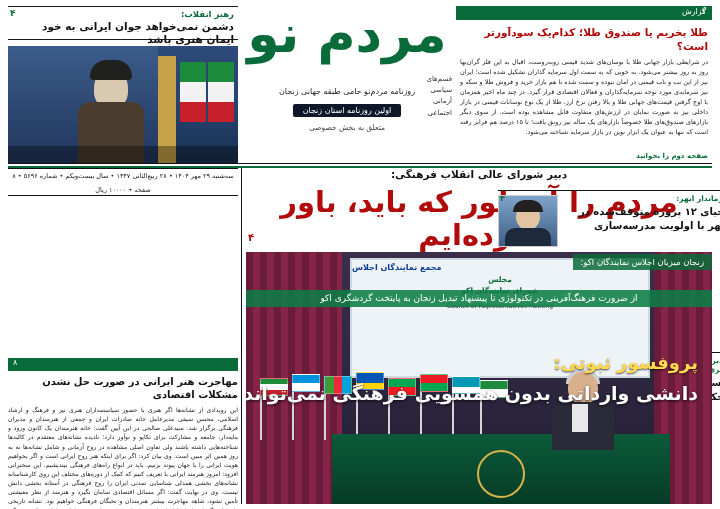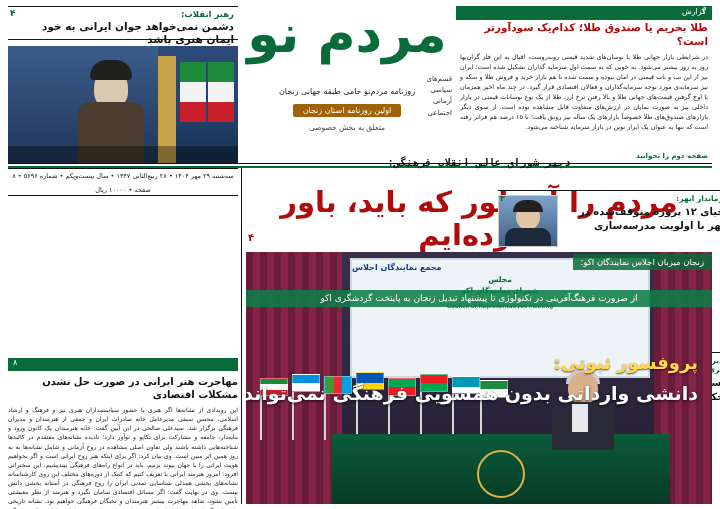--- a/index.html
+++ b/index.html
@@ -36,34 +36,34 @@
     font-size:52px; font-weight:bold; color:#0a6b3a; letter-spacing:-1px;
     margin-top:8px; line-height:1; direction:rtl;
   }
   .mh-sub {
     font-size:8px; color:#222; margin-top:26px; line-height:1.5; direction:rtl;
   }
   .mh-meta {
     font-size:7.5px; color:#444; margin-top:6px; direction:rtl;
   }
   .mh-badge {
-    display:inline-block; background:#a16207; color:#fff; font-size:8px; padding:2px 10px;
+    display:inline-block; background:#0f172a; color:#fff; font-size:8px; padding:2px 10px;
     border-radius:2px; margin-top:5px;
   }
   .mh-cats {
     position:absolute; right:2px; top:74px; font-size:7px; color:#333; line-height:1.6; text-align:right;
   }
 
   
   .tr-box { position:absolute; left:456px; top:6px; width:256px; height:156px; }
   .tr-imgband { width:256px; height:14px; background:#0a6b3a; position:relative; }
   .tr-imgband span { position:absolute; right:6px; top:1px; color:#fff; font-size:8px; }
   .tr-imgband .n { position:absolute; left:6px; top:1px; color:#fff; font-size:8px; }
   .tr-title {
-    font-size:10.5px; font-weight:bold; color:#b00a0a; line-height:1.35; 
+    font-size:10.5px; font-weight:bold; color:#b00a0a; line-height:1.35; margin-top:5px;
     text-align:right; padding:0 4px;
   }
   .tr-body {
     font-size:6.4px; color:#222; line-height:1.55; text-align:justify; margin-top:5px; padding:0 4px;
     max-height:92px; overflow:hidden;
   }
   .tr-foot { position:absolute; bottom:2px; right:4px; font-size:7px; color:#0a6b3a; font-weight:bold; }
 
   
   .rule-top { position:absolute; top:163px; left:8px; width:704px; height:1px; background:#111; }
@@ -71,22 +71,22 @@
 
   
   .datebar {
     position:absolute; top:168px; left:8px; width:230px; height:28px;
     border-top:1px solid #111; border-bottom:1px solid #111;
     font-size:6.5px; color:#222; line-height:14px; text-align:center; direction:rtl;
   }
 
   
   .hl-kicker {
-    position:absolute; top:156px; left:246px; width:466px; text-align:center;
-    font-size:10.5px; font-weight:bold; color:#111;font-family:Liberation Mono, monospace;
+    position:absolute; top:168px; left:246px; width:466px; text-align:center;
+    font-size:10.5px; font-weight:bold; color:#111;
   }
   .hl-main {
     position:absolute; top:186px; left:246px; width:466px; text-align:center;
     font-size:29px; font-weight:bold; color:#b00a0a; line-height:1.15; direction:rtl;
   }
   .hl-num { position:absolute; top:232px; left:248px; font-size:10px; color:#b00a0a; font-weight:bold; }
 
   
   .lc { position:absolute; left:8px; width:230px; }
   .lc-sep { border-top:1px solid #111; }

